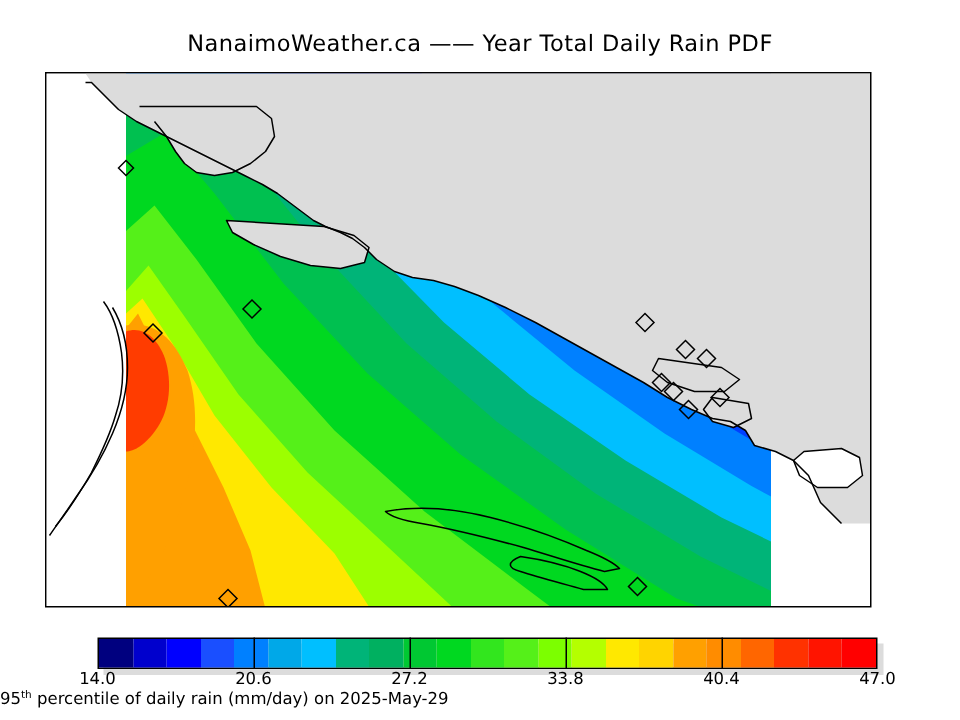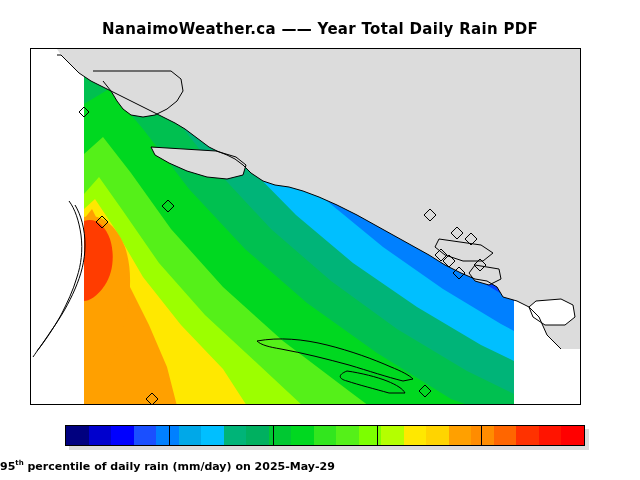--- a/index.html
+++ b/index.html
@@ -3,21 +3,21 @@
 <meta charset="utf-8">
 <style>
   html,body{margin:0;padding:0;}
   body{
     width:640px;height:480px;
     background:#ffffff;
     font-family:"DejaVu Sans", sans-serif;
     overflow:hidden;
     position:relative;
   }
-  #stage{position:absolute;left:0;top:0;width:640px;height:480px;font-weight:bold;}
+  #stage{position:absolute;left:0;top:0;width:640px;height:480px;}
 
   .title{
     position:absolute;
     left:0; top:20px; width:640px;
     text-align:center;
     font-family:"DejaVu Sans", sans-serif;
     font-size:15px;
     letter-spacing:0.3px;
     color:#000000;
     white-space:nowrap;
@@ -241,16 +241,24 @@
         <div class="cbar-seg" style="background: rgb(255, 0, 0);"></div>
       </div>
     <div class="cbar-ticks" id="cbar-ticks">
         <div class="cbar-tick" style="left: 104px;"></div>
         <div class="cbar-tick" style="left: 208px;"></div>
         <div class="cbar-tick" style="left: 312px;"></div>
         <div class="cbar-tick" style="left: 416px;"></div>
       </div>
   </div>
 
+  <div class="cbar-labels" id="cbar-labels">
+      <div class="cbar-label" style="left: 65px;">14.0</div>
+      <div class="cbar-label" style="left: 169px;">20.6</div>
+      <div class="cbar-label" style="left: 273px;">27.2</div>
+      <div class="cbar-label" style="left: 377px;">33.8</div>
+      <div class="cbar-label" style="left: 481px;">40.4</div>
+      <div class="cbar-label" style="left: 585px;">47.0</div>
+    </div>
 
   <div class="cbar-sub"><span>95</span><sup>th</sup><span> percentile of daily rain (mm/day) on 2025-May-29</span></div>
 
 </div>
 
 </body></html>

